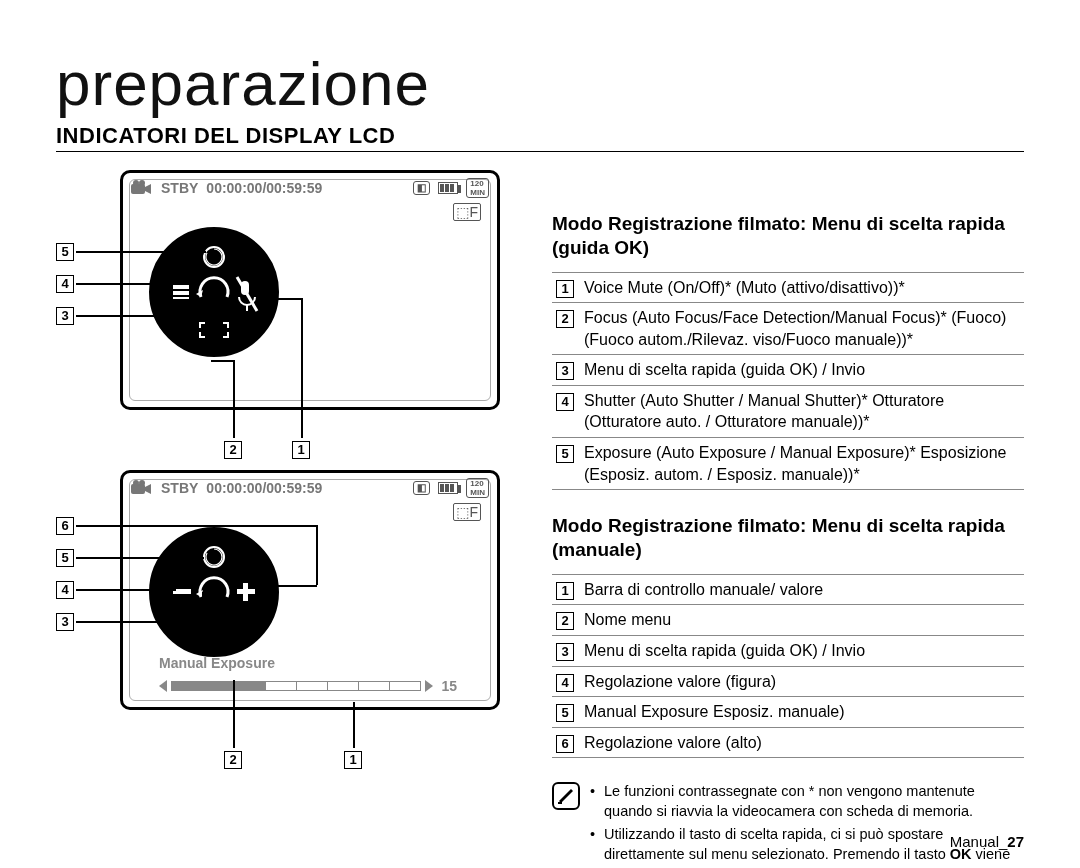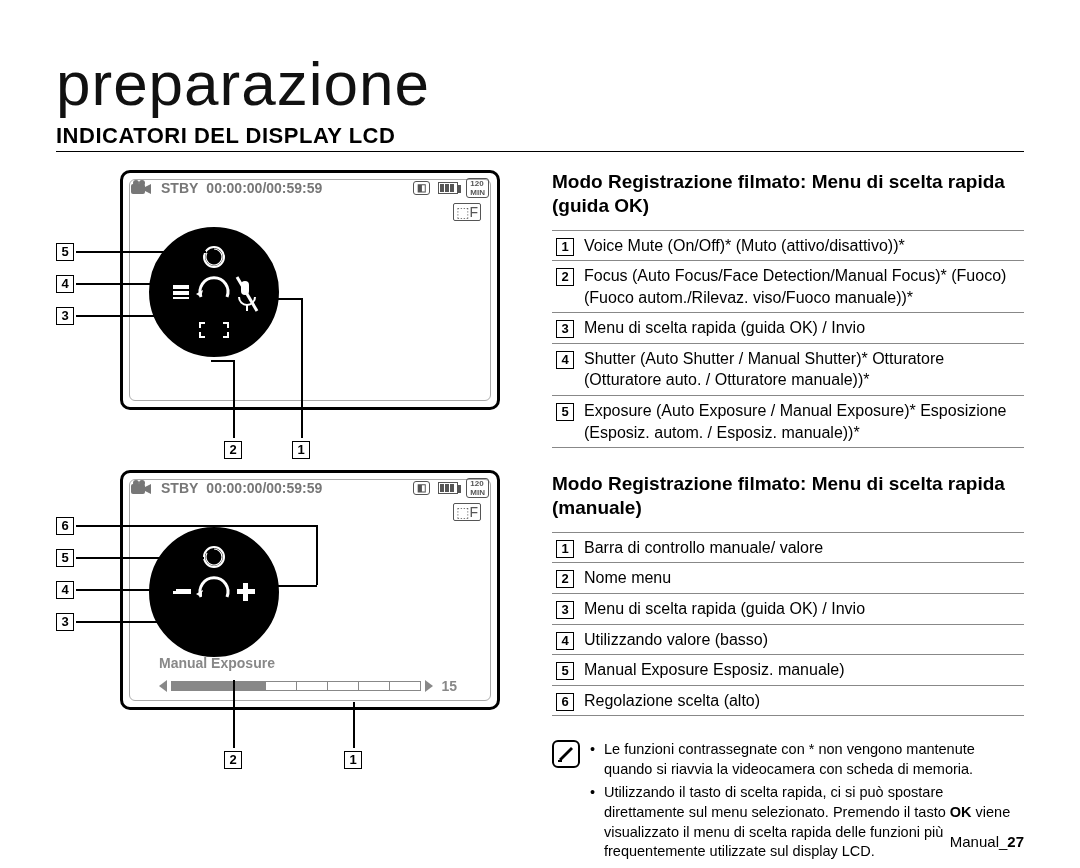--- a/index.html
+++ b/index.html
@@ -88,21 +88,21 @@
   
   .callout {
     position:absolute; font-size:15px; font-weight:400;
   }
   .callout .numbox{
     display:inline-block; width:18px; height:18px; border:1.5px solid #000; text-align:center; line-height:16px; font-size:13px; font-weight:700; background:#fff;
   }
   .leader { position:absolute; background:#000; }
 
   
-  .subhead { font-size: 19px; font-weight: 700; line-height: 1.25; margin-bottom: 12px; }
+  .subhead { font-size: 19px; font-weight: 700; line-height: 1.25; margin-bottom: 12px; margin-top: 42px; }
   .def-table { width: 100%; border-collapse: collapse; margin-bottom: 24px; }
   .def-table td { border-bottom: 1px solid #888; padding: 4px 6px 4px 4px; font-size: 16px; vertical-align: top; line-height:1.35;}
   .def-table td.num { width: 26px; }
   .def-table td.num .numbox{
     display:inline-block; width:18px; height:18px; border:1.5px solid #000; text-align:center; line-height:16px; font-size:13px; font-weight:700;
   }
   .def-table tr:first-child td { border-top: 1px solid #888; }
 
   .note-box { display:flex; gap:10px; margin-top:10px; }
   .note-icon { width:28px; height:28px; border:2px solid #000; border-radius:6px; display:flex; align-items:center; justify-content:center; flex-shrink:0;}
@@ -323,29 +323,29 @@
       <tr>
             <td class="num"><span class="numbox">2</span></td>
             <td>Nome menu</td>
           </tr>
       <tr>
             <td class="num"><span class="numbox">3</span></td>
             <td>Menu di scelta rapida (guida OK) / Invio</td>
           </tr>
       <tr>
             <td class="num"><span class="numbox">4</span></td>
-            <td>Utilizzando valore (basso)</td>
+            <td>Regolazione valore (figura)</td>
           </tr>
       <tr>
             <td class="num"><span class="numbox">5</span></td>
             <td>Manual Exposure Esposiz. manuale)</td>
           </tr>
       <tr>
             <td class="num"><span class="numbox">6</span></td>
-            <td>Regolazione scelta (alto)</td>
+            <td>Regolazione valore (alto)</td>
           </tr>
     </tbody>
       </table>
 
     <div class="note-box">
       <div class="note-icon">
         <svg width="18" height="18" viewBox="0 0 18 18">
             <path d="M2 14 L14 2 L16 4 L4 16 Z" fill="#000"></path>
             <rect x="1" y="15" width="4" height="2" fill="#000"></rect>
           </svg>

